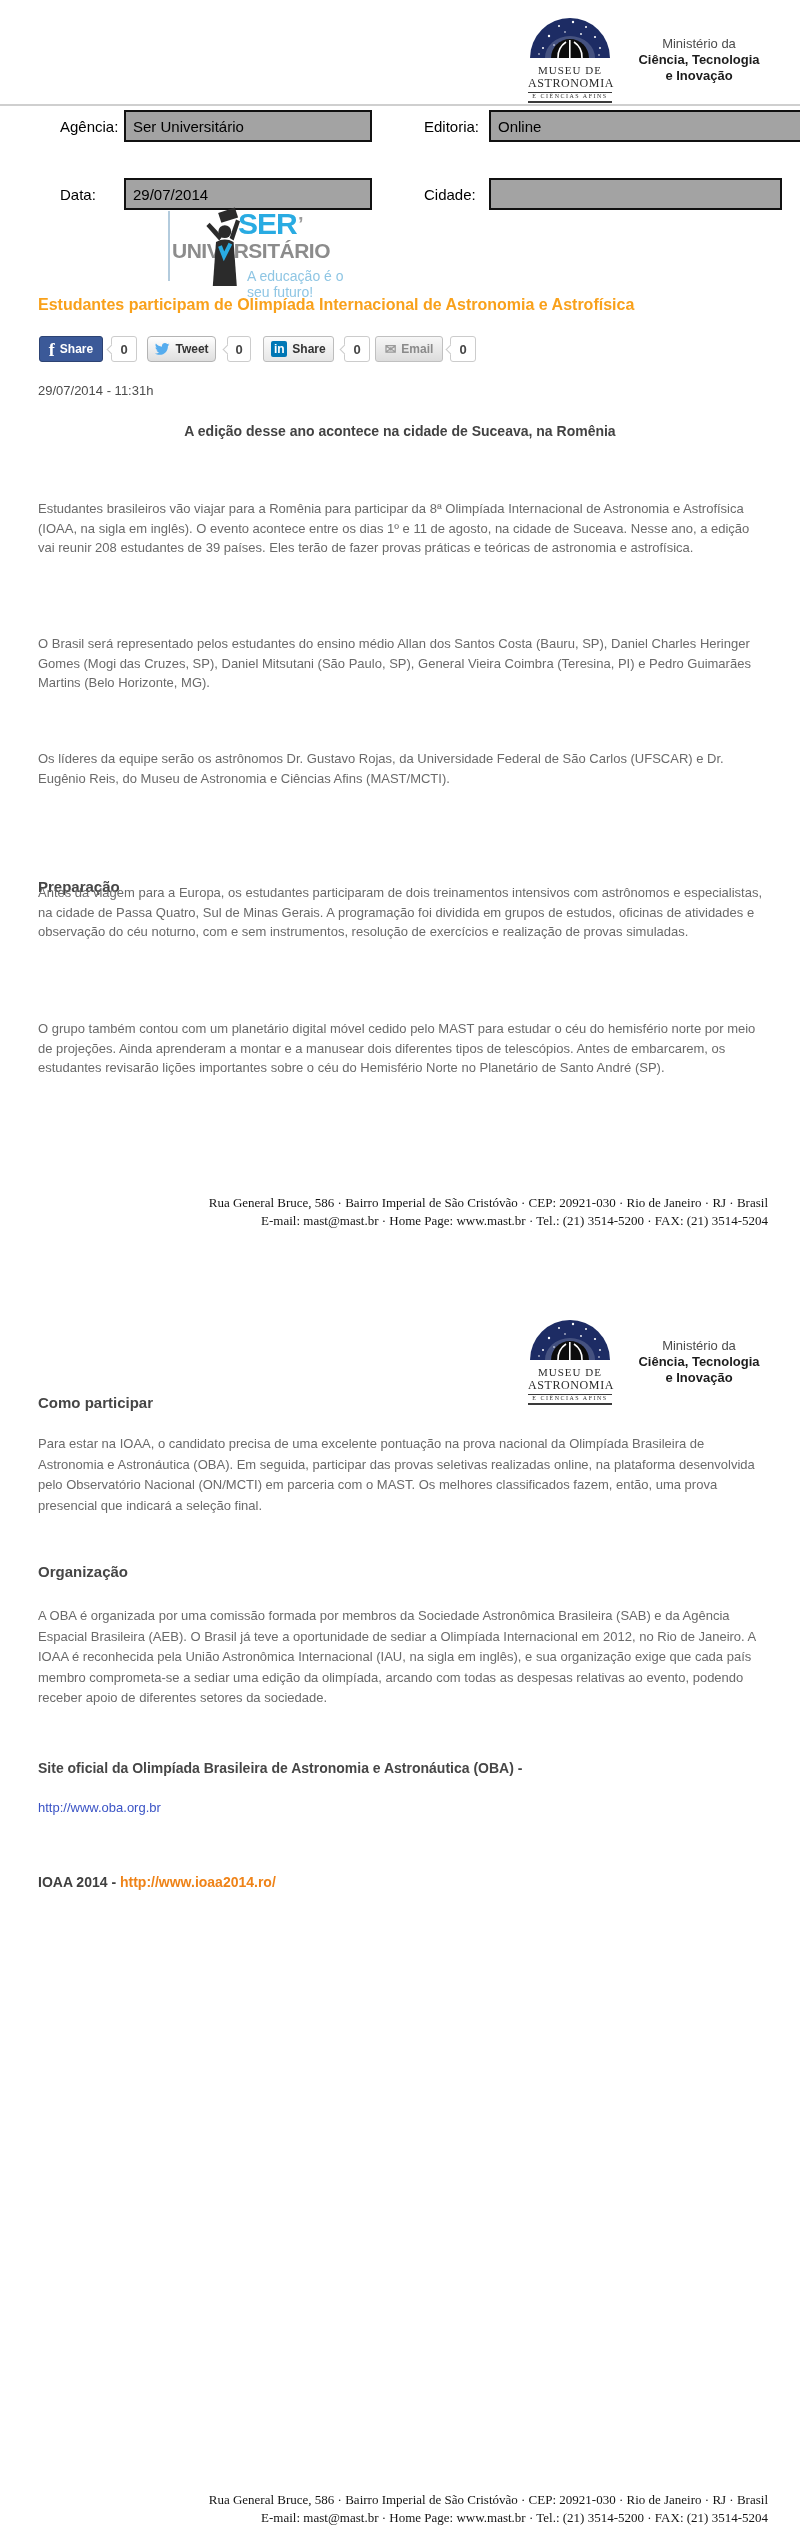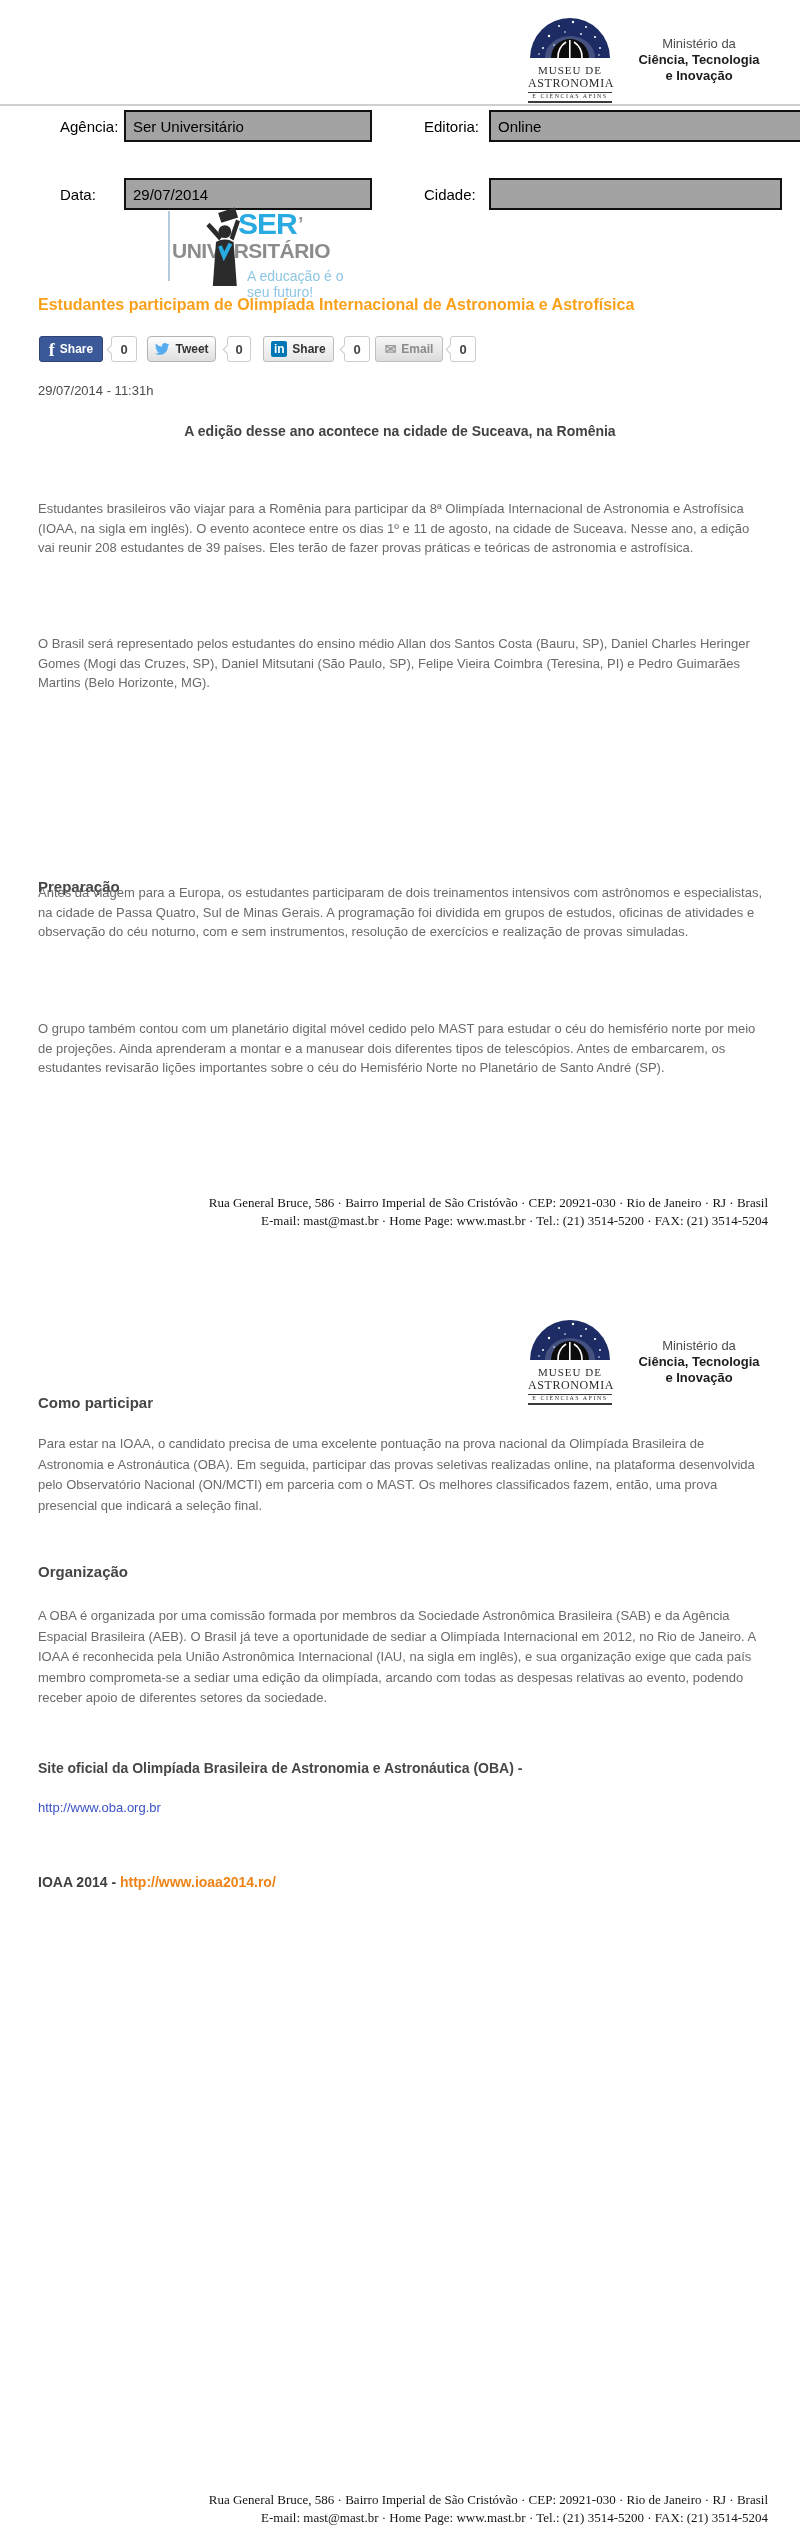--- a/index.html
+++ b/index.html
@@ -165,21 +165,22 @@
   </div>
   <div class="bubble" style="left:450px;top:336px;width:26px;">
     <span>0</span>
   </div>
 
   <div class="timestamp" style="top:383px;">29/07/2014 - 11:31h</div>
 
   <div class="subtitle" style="top:423px;">A edição desse ano acontece na cidade de Suceava, na Romênia</div>
 
   <p class="para" style="top:499px;margin:0;">Estudantes brasileiros vão viajar para a Romênia para participar da 8ª Olimpíada Internacional de Astronomia e Astrofísica (IOAA, na sigla em inglês). O evento acontece entre os dias 1º e 11 de agosto, na cidade de Suceava. Nesse ano, a edição vai reunir 208 estudantes de 39 países. Eles terão de fazer provas práticas e teóricas de astronomia e astrofísica.</p>
-  <p class="para" style="top:634px;margin:0;">O Brasil será representado pelos estudantes do ensino médio Allan dos Santos Costa (Bauru, SP), Daniel Charles Heringer Gomes (Mogi das Cruzes, SP), Daniel Mitsutani (São Paulo, SP), Felipe Vieira Coimbra (Teresina, PI) e Pedro Guimarães Martins (Belo Horizonte, MG).</p>
+  <p class="para" style="top:634px;margin:0;">O Brasil será representado pelos estudantes do ensino médio Allan dos Santos Costa (Bauru, SP), Daniel Charles Heringer Gomes (Mogi das Cruzes, SP), Daniel Mitsutani (São Paulo, SP), General Vieira Coimbra (Teresina, PI) e Pedro Guimarães Martins (Belo Horizonte, MG).</p>
+  <p class="para" style="top:749px;margin:0;">Os líderes da equipe serão os astrônomos Dr. Gustavo Rojas, da Universidade Federal de São Carlos (UFSCAR) e Dr. Eugênio Reis, do Museu de Astronomia e Ciências Afins (MAST/MCTI).</p>
 
   <div class="sec-head" style="top:878px;">Preparação</div>
   <p class="para" style="top:883px;margin:0;">Antes da viagem para a Europa, os estudantes participaram de dois treinamentos intensivos com astrônomos e especialistas, na cidade de Passa Quatro, Sul de Minas Gerais. A programação foi dividida em grupos de estudos, oficinas de atividades e observação do céu noturno, com e sem instrumentos, resolução de exercícios e realização de provas simuladas.</p>
   <p class="para" style="top:1019px;margin:0;">O grupo também contou com um planetário digital móvel cedido pelo MAST para estudar o céu do hemisfério norte por meio de projeções. Ainda aprenderam a montar e a manusear dois diferentes tipos de telescópios. Antes de embarcarem, os estudantes revisarão lições importantes sobre o céu do Hemisfério Norte no Planetário de Santo André (SP).</p>
 
   <div class="footer" style="top:1194px;">
     <div>Rua General Bruce, 586 · Bairro Imperial de São Cristóvão · CEP: 20921-030 · Rio de Janeiro · RJ · Brasil</div>
     <div>E-mail: mast@mast.br · Home Page: www.mast.br · Tel.: (21) 3514-5200 · FAX: (21) 3514-5204</div>
   </div>
 

